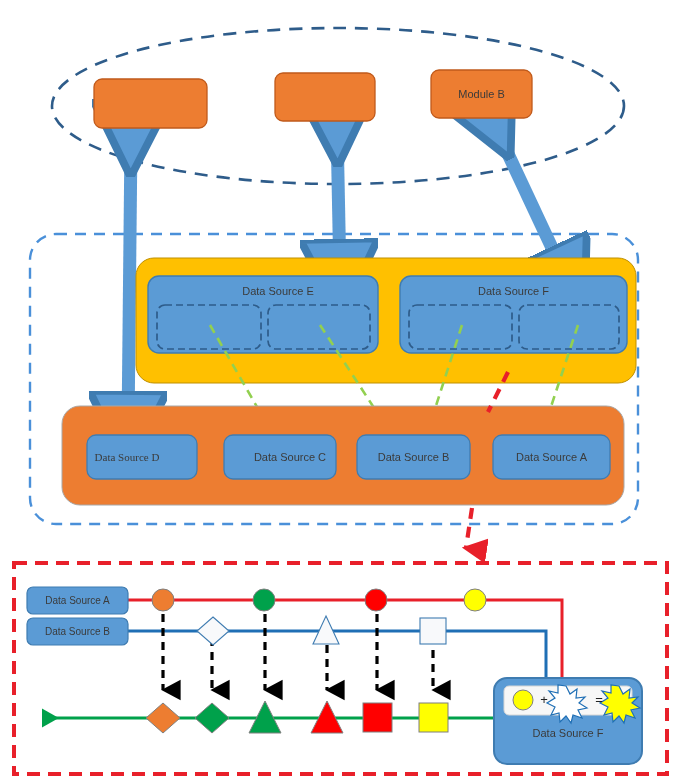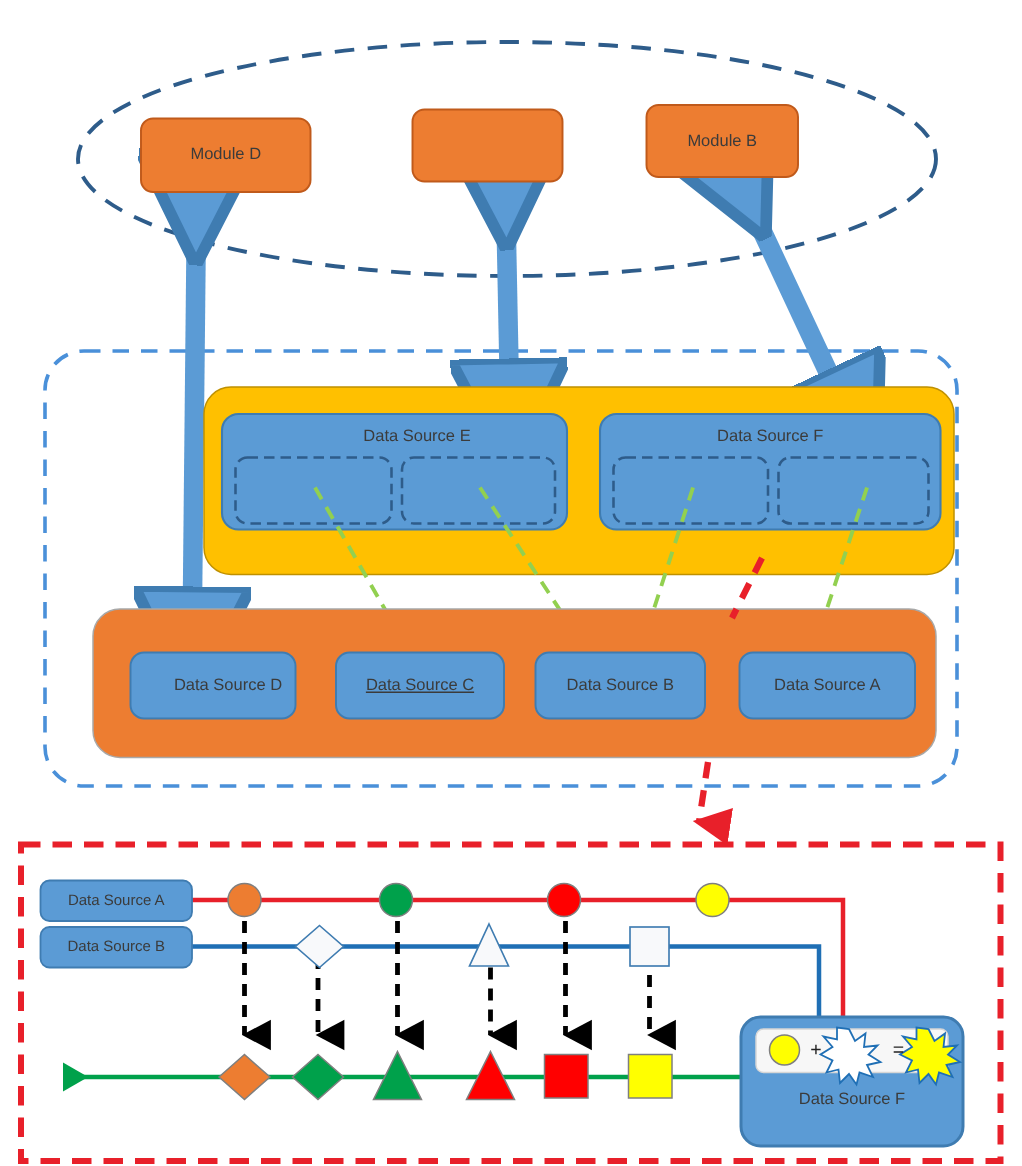--- a/index.html
+++ b/index.html
@@ -140,28 +140,27 @@
 
   <g>
     <rect x="494" y="678" width="148" height="86" rx="13" ry="13" fill="#5B9BD5" stroke="#3F7CB1" stroke-width="2"></rect>
     <rect x="504" y="686" width="128" height="29" rx="5" ry="5" fill="#F7F7F7" stroke="#D6D6D6" stroke-width="1"></rect>
     <circle cx="523" cy="700" r="10" fill="#FFFF00" stroke="#7F7F7F" stroke-width="1"></circle>
     <polygon points="566,686 570,694 577,689 576,698 585,697 579,703 587,708 578,710 582,718 573,715 571,723 566,716 560,722 559,713 551,715 555,707 547,703 555,698 549,691 558,693 558,685" fill="#FFFFFF" stroke="#1F6FB5" stroke-width="1.2"></polygon>
     <polygon points="619,686 623,694 630,689 629,698 638,697 632,703 640,708 631,710 635,718 626,715 624,723 619,716 613,722 612,713 604,715 608,707 600,703 608,698 602,691 611,693 611,685" fill="#FFFF00" stroke="#1F6FB5" stroke-width="1.2"></polygon>
   </g>
 </svg>
 
-<div class="lbl" style="left:94px;top:79px;width:113px;height:49px;">Module D</div>
 <div class="lbl" style="left:431px;top:70px;width:101px;height:48px;border-radius:20px;">Module B</div>
 
 <div class="lbl" style="left:148px;top:280px;width:260px;height:22px;">Data Source E</div>
 <div class="lbl" style="left:400px;top:280px;width:227px;height:22px;">Data Source F</div>
 
-<div class="lbl" style="left:104px;top:435px;width:96px;height:44px;">Data Source D</div>
-<div class="lbl" style="left:224px;top:435px;width:112px;height:44px;text-decoration:underline;">Data Source C</div>
+<div class="lbl" style="left:79px;top:435px;width:96px;height:44px;font-family:Liberation Serif, serif;">Data Source D</div>
+<div class="lbl" style="left:224px;top:435px;width:132px;height:44px;">Data Source C</div>
 <div class="lbl" style="left:357px;top:435px;width:113px;height:44px;">Data Source B</div>
 <div class="lbl" style="left:493px;top:435px;width:117px;height:44px;">Data Source A</div>
 
 <div class="lbl small" style="left:27px;top:587px;width:101px;height:27px;">Data Source A</div>
 <div class="lbl small" style="left:27px;top:618px;width:101px;height:27px;">Data Source B</div>
 
 <div class="lbl small" style="left:536px;top:690px;width:16px;height:21px;font-size:13px;color:#222;">+</div>
 <div class="lbl small" style="left:591px;top:690px;width:16px;height:21px;font-size:13px;color:#222;">=</div>
 
 <div class="lbl" style="left:494px;top:722px;width:148px;height:22px;">Data Source F</div>

